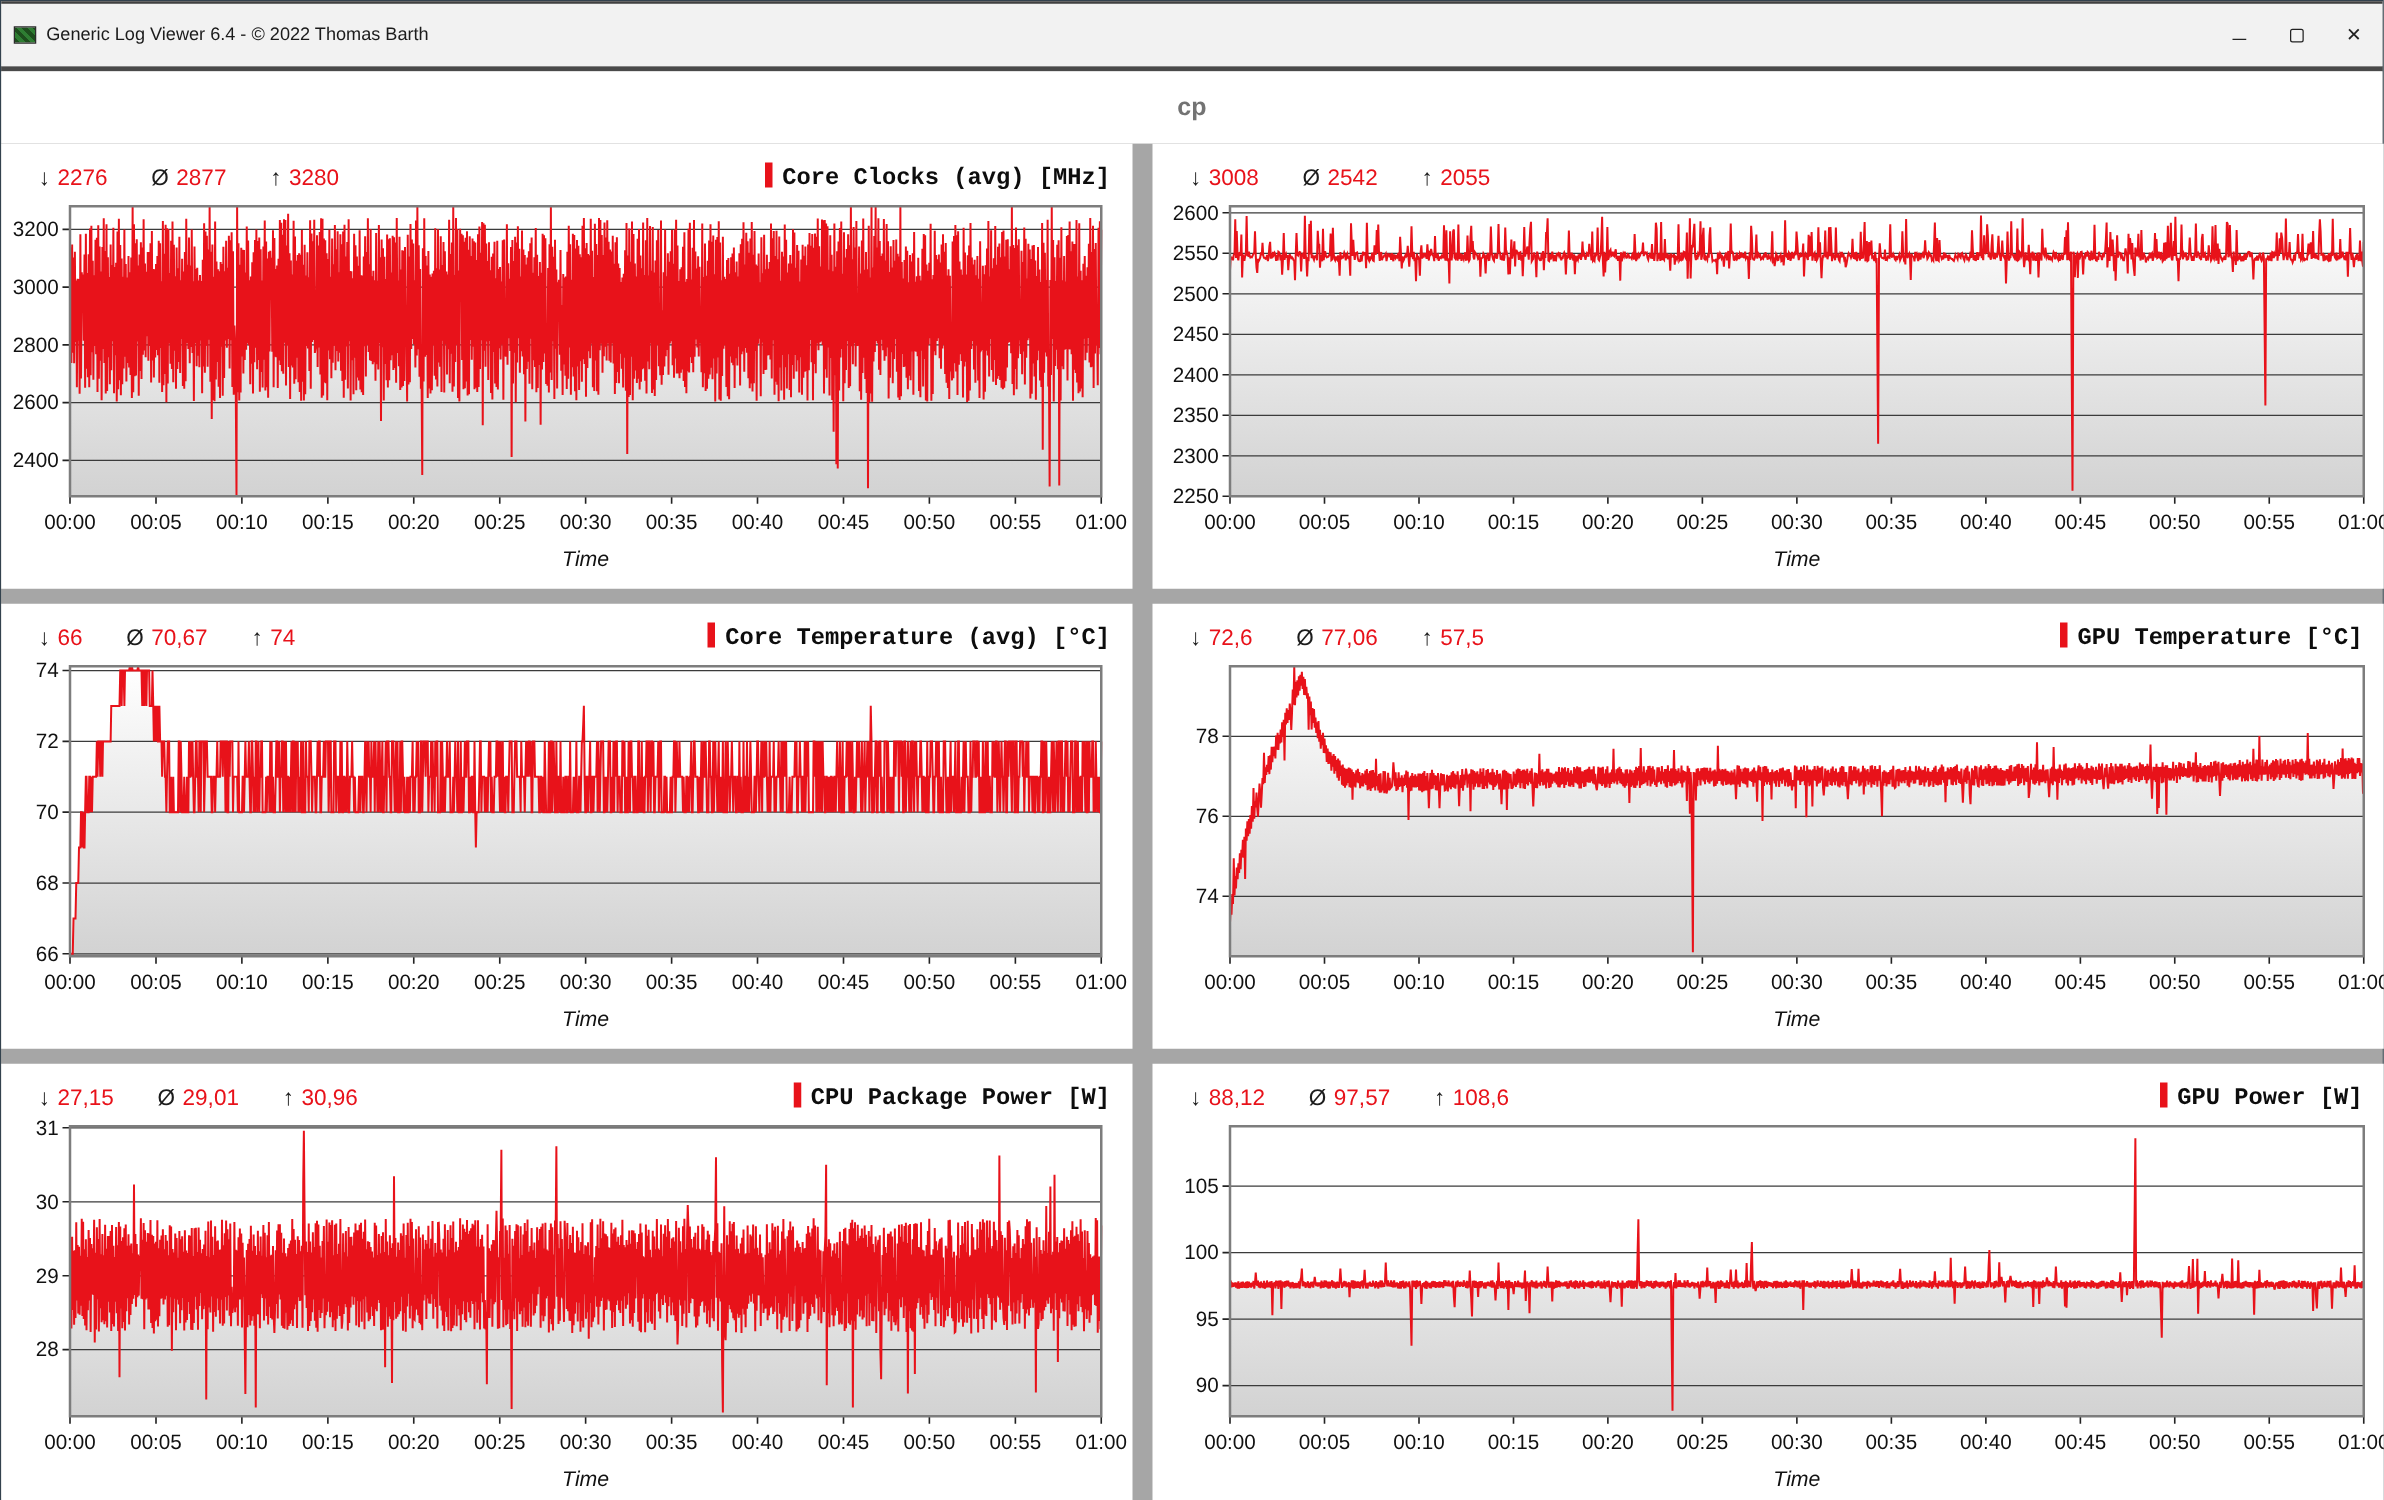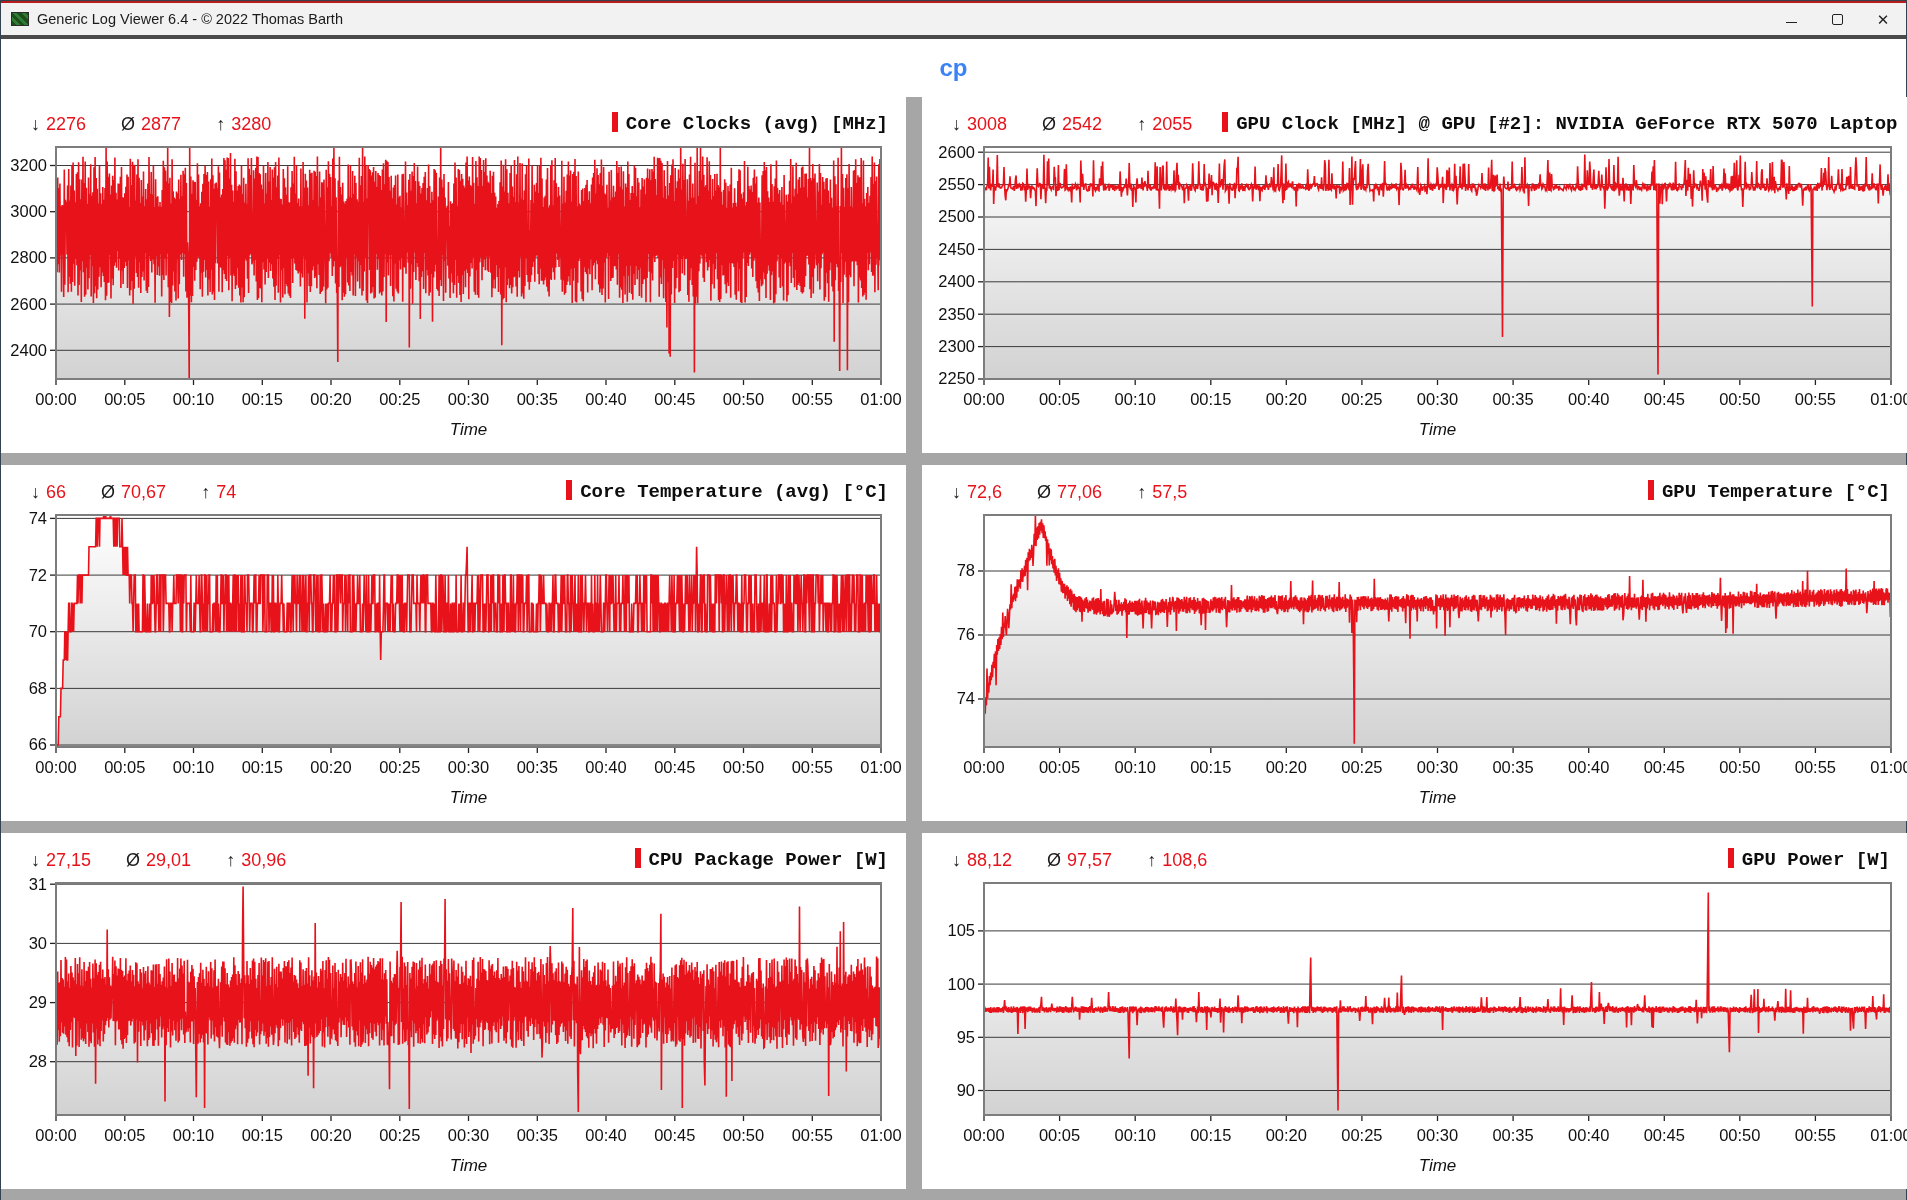--- a/index.html
+++ b/index.html
@@ -1,38 +1,38 @@
 <!DOCTYPE html>
 <html style="--red: #e8121a;"><head>
 <meta charset="utf-8">
 <style>
   * { margin:0; padding:0; box-sizing:border-box; }
   html,body { width:1907px; height:1200px; overflow:hidden; background:#a6a6a6;
               font-family:"Liberation Sans","DejaVu Sans",sans-serif; }
   .window { width:1907px; height:1200px; border:1px solid #33424e; display:flex; flex-direction:column; }
 
   
-  .titlebar { height:34px; background:#f2f2f2; border-top:2px solid #b91c1c;
+  .titlebar { height:52px; background:#f2f2f2; border-top:2px solid #404040;
               display:flex; align-items:center; position:relative; flex:0 0 auto; }
   .app-icon { width:18px; height:14px; margin:0 8px 0 10px; border:1px solid #2b2b2b;
               background:repeating-linear-gradient(45deg,#1d4d1d 0 3px,#2e7d32 3px 6px); }
   .wtitle { font-size:14.5px; color:#1b1b1b; }
   .wcontrols { position:absolute; right:0; top:0; height:100%; display:flex; }
   .wbtn { width:46px; height:100%; background:transparent; border:none; display:flex;
           align-items:center; justify-content:center; cursor:default; }
   .glyph-min { width:11px; border-bottom:1.4px solid #222; margin-top:6px; display:inline-block; }
   .glyph-max { width:11px; height:11px; border:1.4px solid #222; border-radius:2px; display:inline-block; }
   .glyph-close { font-size:15px; color:#222; line-height:1; }
 
   .titlebar-sep { height:4px; background:#4a4a4a; flex:0 0 auto; }
 
   
   .header-band { height:58px; background:#ffffff; display:flex; align-items:center;
                  justify-content:center; flex:0 0 auto; }
-  .page-title { font-size:24px; font-weight:bold; color:#3b82f6; }
+  .page-title { font-size:20px; font-weight:bold; color:#737373; }
 
   
   .grid { flex:1 1 auto; display:grid; grid-template-columns:905px 986px;
           grid-template-rows:356px 356px 356px; column-gap:16px; row-gap:12px;
           padding-bottom:12px; background:#a6a6a6; }
   .panel { background:#ffffff; overflow:hidden; }
   .panel-head { display:flex; justify-content:space-between; align-items:flex-end;
                 padding:16px 18px 0 30px; height:38px; }
   .stats { font-size:18px; white-space:nowrap; }
   .stat { margin-right:30px; }
@@ -139,21 +139,20 @@
         </div>
     </section>
 
     <section class="panel">
       <div class="panel-head">
         <div class="stats">
           <span class="stat"><span class="sym">↓</span><span class="val">3008</span></span>
           <span class="stat"><span class="sym">Ø</span><span class="val">2542</span></span>
           <span class="stat"><span class="sym">↑</span><span class="val">2055</span></span>
         </div>
-        <h2 class="ctitle"><span class="bar"></span><span>GPU Clock [MHz] @ GPU [#2]: NVIDIA GeForce RTX 5070 Laptop</span></h2>
       </div>
       <div class="chart">
           <svg width="986" height="308" viewBox="0 0 986 308">
             <defs>
               <linearGradient id="grad1" gradientUnits="userSpaceOnUse" x1="0" y1="10" x2="0" y2="242">
                 <stop offset="0" stop-color="#ffffff"></stop>
                 <stop offset="1" stop-color="#d2d2d2"></stop>
               </linearGradient>
             </defs>
             <path d="M62,242L62.0,61.1L62.6,50.2L63.2,51.8L63.8,51.3L64.4,53.2L65.0,48.9L65.6,48.7L66.2,20.5L66.8,51.4L67.4,29.8L68.1,50.6L68.7,53.3L69.3,47.7L69.9,47.2L70.5,49.7L71.1,32.6L71.7,66.9L72.3,49.2L72.9,50.2L73.5,53.6L74.1,49.8L74.7,47.1L75.3,17.9L75.9,49.4L76.5,49.7L77.1,46.4L77.7,49.5L78.3,51.0L78.9,50.6L79.5,50.8L80.2,49.2L80.8,48.1L81.4,47.3L82.0,30.0L82.6,49.3L83.2,59.2L83.8,63.3L84.4,52.0L85.0,53.7L85.6,52.4L86.2,50.9L86.8,46.9L87.4,49.2L88.0,39.2L88.6,49.5L89.2,51.2L89.8,51.3L90.4,52.0L91.0,51.7L91.6,49.0L92.3,53.8L92.9,50.6L93.5,42.0L94.1,38.5L94.7,51.9L95.3,49.1L95.9,50.0L96.5,46.6L97.1,48.8L97.7,47.3L98.3,48.6L98.9,53.7L99.5,49.2L100.1,53.4L100.7,46.3L101.3,46.8L101.9,48.8L102.5,53.3L103.1,48.6L103.7,64.7L104.4,52.2L105.0,31.5L105.6,52.8L106.2,49.9L106.8,48.4L107.4,51.2L108.0,49.1L108.6,61.2L109.2,52.7L109.8,48.4L110.4,50.1L111.0,51.5L111.6,50.7L112.2,51.5L112.8,53.0L113.4,53.8L114.0,69.1L114.6,48.4L115.2,31.4L115.9,48.9L116.5,49.5L117.1,47.5L117.7,46.6L118.3,46.9L118.9,62.2L119.5,49.0L120.1,49.1L120.7,47.3L121.3,52.2L121.9,17.7L122.5,48.6L123.1,52.6L123.7,66.2L124.3,52.1L124.9,52.6L125.5,24.2L126.1,48.5L126.7,21.6L127.3,51.5L128.0,48.7L128.6,51.4L129.2,52.9L129.8,50.2L130.4,50.4L131.0,49.5L131.6,53.2L132.2,29.7L132.8,40.1L133.4,40.8L134.0,59.2L134.6,48.7L135.2,51.6L135.8,53.9L136.4,28.1L137.0,53.1L137.6,46.5L138.2,46.7L138.8,50.1L139.4,50.9L140.1,50.3L140.7,50.4L141.3,49.1L141.9,49.2L142.5,31.9L143.1,53.1L143.7,52.6L144.3,27.2L144.9,47.8L145.5,51.9L146.1,53.1L146.7,50.1L147.3,52.5L147.9,53.2L148.5,49.4L149.1,53.8L149.7,65.5L150.3,46.6L150.9,52.5L151.6,49.6L152.2,51.8L152.8,49.3L153.4,47.0L154.0,48.6L154.6,53.3L155.2,49.9L155.8,48.2L156.4,51.1L157.0,50.7L157.6,52.9L158.2,65.5L158.8,23.6L159.4,39.2L160.0,49.8L160.6,36.8L161.2,47.7L161.8,53.0L162.4,47.4L163.0,47.3L163.7,47.0L164.3,51.9L164.9,53.6L165.5,54.0L166.1,53.9L166.7,48.9L167.3,54.0L167.9,49.3L168.5,46.3L169.1,48.7L169.7,48.4L170.3,46.9L170.9,59.5L171.5,23.3L172.1,48.8L172.7,52.3L173.3,53.6L173.9,50.1L174.5,52.3L175.1,51.2L175.8,47.1L176.4,53.4L177.0,53.8L177.6,41.2L178.2,48.2L178.8,48.0L179.4,29.0L180.0,47.5L180.6,24.6L181.2,46.7L181.8,53.7L182.4,48.9L183.0,46.6L183.6,53.2L184.2,51.0L184.8,50.8L185.4,49.3L186.0,49.2L186.6,48.1L187.2,53.9L187.9,49.9L188.5,48.3L189.1,48.6L189.7,50.8L190.3,48.0L190.9,53.0L191.5,47.5L192.1,51.0L192.7,54.0L193.3,49.2L193.9,49.3L194.5,51.4L195.1,50.2L195.7,50.9L196.3,48.5L196.9,47.9L197.5,53.9L198.1,34.4L198.7,46.7L199.4,59.8L200.0,50.1L200.6,53.9L201.2,52.7L201.8,50.4L202.4,49.0L203.0,50.2L203.6,49.3L204.2,41.6L204.8,50.8L205.4,58.4L206.0,48.8L206.6,49.3L207.2,26.0L207.8,47.3L208.4,52.4L209.0,46.5L209.6,54.0L210.2,51.1L210.8,70.0L211.5,48.0L212.1,51.8L212.7,51.0L213.3,52.7L213.9,65.5L214.5,47.0L215.1,41.3L215.7,51.9L216.3,47.4L216.9,51.0L217.5,48.0L218.1,48.0L218.7,49.8L219.3,52.0L219.9,40.5L220.5,49.0L221.1,53.4L221.7,47.4L222.3,48.3L222.9,44.2L223.6,48.3L224.2,49.2L224.8,50.1L225.4,53.9L226.0,33.8L226.6,51.2L227.2,47.7L227.8,50.7L228.4,49.5L229.0,53.6L229.6,51.2L230.2,50.6L230.8,51.3L231.4,49.8L232.0,51.0L232.6,51.0L233.2,25.2L233.8,49.7L234.4,53.4L235.1,29.2L235.7,52.9L236.3,53.4L236.9,51.7L237.5,71.8L238.1,30.1L238.7,46.5L239.3,53.3L239.9,47.2L240.5,30.0L241.1,28.6L241.7,51.1L242.3,51.9L242.9,47.4L243.5,50.2L244.1,53.5L244.7,24.6L245.3,52.3L245.9,49.7L246.5,47.7L247.2,53.8L247.8,48.5L248.4,50.6L249.0,52.4L249.6,49.7L250.2,46.8L250.8,52.8L251.4,52.7L252.0,33.4L252.6,50.6L253.2,53.8L253.8,52.6L254.4,35.1L255.0,25.7L255.6,46.8L256.2,37.9L256.8,50.6L257.4,52.6L258.0,46.9L258.6,47.9L259.3,48.4L259.9,49.9L260.5,52.2L261.1,51.5L261.7,47.6L262.3,66.3L262.9,51.5L263.5,51.4L264.1,51.0L264.7,47.9L265.3,49.1L265.9,52.4L266.5,63.7L267.1,48.7L267.7,52.3L268.3,47.3L268.9,53.1L269.5,53.0L270.1,48.2L270.7,26.2L271.4,47.2L272.0,50.6L272.6,52.6L273.2,53.6L273.8,47.9L274.4,51.6L275.0,49.9L275.6,52.0L276.2,46.9L276.8,24.3L277.4,46.6L278.0,46.9L278.6,52.8L279.2,51.3L279.8,53.2L280.4,47.2L281.0,53.6L281.6,50.7L282.2,27.1L282.9,48.8L283.5,47.5L284.1,50.2L284.7,64.6L285.3,50.8L285.9,64.4L286.5,49.7L287.1,36.6L287.7,51.9L288.3,49.1L288.9,46.3L289.5,38.0L290.1,58.2L290.7,44.7L291.3,48.3L291.9,46.5L292.5,47.6L293.1,52.9L293.7,47.2L294.3,46.8L295.0,53.6L295.6,48.6L296.2,65.9L296.8,50.7L297.4,26.6L298.0,50.2L298.6,47.9L299.2,47.0L299.8,42.2L300.4,46.7L301.0,52.7L301.6,38.6L302.2,28.1L302.8,22.4L303.4,54.0L304.0,52.9L304.6,52.3L305.2,47.1L305.8,48.8L306.4,50.7L307.1,66.8L307.7,46.3L308.3,48.9L308.9,50.7L309.5,52.6L310.1,53.2L310.7,53.1L311.3,47.2L311.9,52.5L312.5,45.8L313.1,61.2L313.7,47.8L314.3,51.4L314.9,30.7L315.5,32.1L316.1,19.7L316.7,53.4L317.3,53.9L317.9,48.3L318.5,52.5L319.2,50.6L319.8,46.3L320.4,50.5L321.0,54.0L321.6,49.0L322.2,53.2L322.8,53.4L323.4,48.5L324.0,49.0L324.6,47.8L325.2,49.6L325.8,47.0L326.4,49.7L327.0,53.2L327.6,51.4L328.2,51.4L328.8,48.4L329.4,47.0L330.0,48.7L330.7,64.5L331.3,50.2L331.9,51.3L332.5,50.6L333.1,29.4L333.7,50.5L334.3,52.7L334.9,47.8L335.5,47.8L336.1,51.1L336.7,53.3L337.3,48.4L337.9,64.3L338.5,49.6L339.1,53.0L339.7,51.6L340.3,52.9L340.9,48.5L341.5,51.9L342.1,48.2L342.8,52.8L343.4,49.6L344.0,38.3L344.6,50.2L345.2,47.7L345.8,49.8L346.4,52.8L347.0,49.7L347.6,47.5L348.2,48.2L348.8,50.4L349.4,40.0L350.0,46.3L350.6,47.3L351.2,53.3L351.8,30.3L352.4,53.6L353.0,52.8L353.6,53.7L354.2,47.1L354.9,49.0L355.5,47.9L356.1,27.1L356.7,52.4L357.3,53.3L357.9,50.8L358.5,49.1L359.1,36.0L359.7,18.4L360.3,53.6L360.9,66.2L361.5,46.4L362.1,63.0L362.7,48.2L363.3,54.0L363.9,26.6L364.5,52.7L365.1,50.9L365.7,46.0L366.4,44.8L367.0,49.9L367.6,49.4L368.2,46.3L368.8,49.4L369.4,50.0L370.0,46.7L370.6,44.4L371.2,52.3L371.8,49.8L372.4,53.6L373.0,51.3L373.6,49.7L374.2,69.5L374.8,46.9L375.4,54.1L376.0,51.0L376.6,48.2L377.2,49.9L377.8,46.4L378.5,49.9L379.1,51.2L379.7,51.0L380.3,48.4L380.9,48.8L381.5,51.1L382.1,50.7L382.7,50.7L383.3,51.7L383.9,48.3L384.5,47.4L385.1,52.8L385.7,32.3L386.3,46.3L386.9,53.9L387.5,47.7L388.1,50.3L388.7,48.5L389.3,50.7L389.9,49.7L390.6,47.6L391.2,46.7L391.8,46.9L392.4,39.1L393.0,49.9L393.6,47.5L394.2,47.0L394.8,47.8L395.4,47.2L396.0,51.1L396.6,52.7L397.2,49.4L397.8,48.4L398.4,49.5L399.0,51.7L399.6,40.3L400.2,52.1L400.8,47.9L401.4,53.7L402.0,47.9L402.7,23.2L403.3,27.8L403.9,53.9L404.5,47.5L405.1,50.0L405.7,48.6L406.3,53.8L406.9,22.7L407.5,53.2L408.1,47.5L408.7,52.1L409.3,52.9L409.9,36.2L410.5,51.4L411.1,49.9L411.7,47.6L412.3,52.5L412.9,49.2L413.5,49.2L414.2,61.5L414.8,47.8L415.4,50.3L416.0,49.8L416.6,50.3L417.2,48.2L417.8,56.8L418.4,50.1L419.0,50.6L419.6,52.4L420.2,50.0L420.8,24.5L421.4,53.4L422.0,52.3L422.6,52.9L423.2,47.0L423.8,53.3L424.4,51.7L425.0,46.4L425.6,46.7L426.3,51.0L426.9,52.1L427.5,31.1L428.1,68.0L428.7,49.6L429.3,53.8L429.9,19.6L430.5,67.8L431.1,47.7L431.7,41.8L432.3,42.0L432.9,31.9L433.5,24.0L434.1,49.9L434.7,53.1L435.3,50.7L435.9,52.4L436.5,47.8L437.1,49.0L437.7,47.3L438.4,22.0L439.0,52.8L439.6,50.1L440.2,33.9L440.8,27.3L441.4,51.8L442.0,52.5L442.6,50.3L443.2,51.5L443.8,52.9L444.4,47.8L445.0,51.1L445.6,33.6L446.2,26.8L446.8,46.6L447.4,48.5L448.0,53.9L448.6,53.1L449.2,53.3L449.8,53.2L450.5,54.0L451.1,52.1L451.7,64.4L452.3,47.1L452.9,51.8L453.5,51.3L454.1,47.7L454.7,48.8L455.3,51.7L455.9,50.2L456.5,51.3L457.1,58.4L457.7,50.6L458.3,48.8L458.9,47.1L459.5,53.4L460.1,48.6L460.7,45.8L461.3,59.7L462.0,49.0L462.6,23.9L463.2,47.6L463.8,46.4L464.4,47.2L465.0,52.8L465.6,53.0L466.2,50.8L466.8,51.8L467.4,47.1L468.0,51.6L468.6,50.5L469.2,52.2L469.8,48.0L470.4,49.5L471.0,46.9L471.6,50.9L472.2,48.6L472.8,49.2L473.4,51.6L474.1,46.3L474.7,51.6L475.3,50.2L475.9,50.3L476.5,53.3L477.1,68.1L477.7,46.6L478.3,52.9L478.9,25.7L479.5,34.8L480.1,51.3L480.7,52.5L481.3,52.7L481.9,51.1L482.5,47.5L483.1,32.7L483.7,51.8L484.3,47.1L484.9,48.1L485.5,50.2L486.2,49.4L486.8,52.6L487.4,52.1L488.0,50.8L488.6,51.7L489.2,48.1L489.8,51.1L490.4,46.7L491.0,49.8L491.6,50.5L492.2,52.7L492.8,48.4L493.4,51.4L494.0,51.2L494.6,52.5L495.2,47.6L495.8,30.1L496.4,53.8L497.0,52.7L497.7,57.8L498.3,53.5L498.9,48.1L499.5,49.3L500.1,53.2L500.7,53.0L501.3,50.1L501.9,50.2L502.5,48.8L503.1,54.0L503.7,53.6L504.3,48.8L504.9,57.3L505.5,50.3L506.1,21.2L506.7,49.5L507.3,50.2L507.9,47.6L508.5,52.9L509.1,47.2L509.8,48.5L510.4,53.7L511.0,51.1L511.6,46.6L512.2,49.5L512.8,51.8L513.4,48.3L514.0,47.0L514.6,49.2L515.2,30.3L515.8,38.4L516.4,48.5L517.0,53.0L517.6,49.4L518.2,48.3L518.8,50.0L519.4,49.6L520.0,47.8L520.6,39.8L521.2,66.1L521.9,49.2L522.5,47.9L523.1,49.4L523.7,51.2L524.3,53.0L524.9,32.9L525.5,50.4L526.1,34.1L526.7,49.8L527.3,30.6L527.9,53.5L528.5,49.2L529.1,48.4L529.7,47.4L530.3,53.8L530.9,48.2L531.5,53.1L532.1,51.9L532.7,26.8L533.3,51.0L534.0,38.8L534.6,53.8L535.2,67.5L535.8,53.8L536.4,49.8L537.0,50.1L537.6,47.5L538.2,29.4L538.8,50.9L539.4,46.5L540.0,52.4L540.6,49.4L541.2,26.8L541.8,49.9L542.4,26.6L543.0,39.8L543.6,54.0L544.2,47.8L544.8,49.8L545.5,50.9L546.1,53.2L546.7,27.0L547.3,50.3L547.9,50.3L548.5,49.3L549.1,52.9L549.7,53.9L550.3,48.0L550.9,49.1L551.5,46.5L552.1,50.9L552.7,48.1L553.3,52.1L553.9,50.5L554.5,58.7L555.1,56.9L555.7,53.2L556.3,49.5L556.9,47.7L557.6,49.3L558.2,49.3L558.8,51.1L559.4,49.4L560.0,36.0L560.6,50.3L561.2,52.0L561.8,46.9L562.4,52.8L563.0,46.4L563.6,53.9L564.2,48.2L564.8,51.4L565.4,48.8L566.0,53.4L566.6,30.4L567.2,52.1L567.8,48.9L568.4,51.7L569.0,40.9L569.7,22.7L570.3,53.9L570.9,52.0L571.5,37.8L572.1,53.8L572.7,53.3L573.3,38.6L573.9,48.6L574.5,47.8L575.1,37.5L575.7,50.8L576.3,50.2L576.9,52.3L577.5,53.8L578.1,46.5L578.7,52.8L579.3,51.5L579.9,124.0L580.5,199.9L581.2,51.7L581.8,39.6L582.4,47.6L583.0,50.4L583.6,51.3L584.2,51.4L584.8,51.8L585.4,51.5L586.0,44.6L586.6,53.7L587.2,50.4L587.8,52.2L588.4,50.3L589.0,51.0L589.6,51.2L590.2,24.5L590.8,49.7L591.4,50.5L592.0,50.3L592.6,48.2L593.3,49.8L593.9,52.4L594.5,53.1L595.1,49.7L595.7,53.0L596.3,50.4L596.9,50.0L597.5,48.6L598.1,53.1L598.7,51.6L599.3,50.5L599.9,30.0L600.5,47.8L601.1,52.4L601.7,51.1L602.3,56.5L602.9,20.2L603.5,50.4L604.1,50.8L604.7,49.6L605.4,48.0L606.0,51.7L606.6,68.9L607.2,48.0L607.8,49.7L608.4,50.3L609.0,50.4L609.6,54.1L610.2,46.5L610.8,49.6L611.4,48.3L612.0,51.5L612.6,53.9L613.2,47.3L613.8,50.0L614.4,52.6L615.0,49.0L615.6,49.4L616.2,48.0L616.8,51.5L617.5,49.3L618.1,37.3L618.7,48.0L619.3,47.7L619.9,52.1L620.5,51.1L621.1,46.9L621.7,47.8L622.3,49.7L622.9,49.5L623.5,53.2L624.1,52.2L624.7,53.3L625.3,40.2L625.9,23.1L626.5,51.1L627.1,53.9L627.7,35.5L628.3,52.8L629.0,53.6L629.6,37.0L630.2,49.3L630.8,50.0L631.4,52.0L632.0,50.8L632.6,52.5L633.2,47.7L633.8,47.9L634.4,51.4L635.0,49.4L635.6,50.2L636.2,49.9L636.8,53.7L637.4,48.8L638.0,51.2L638.6,51.5L639.2,52.1L639.8,52.1L640.4,53.1L641.1,53.7L641.7,51.6L642.3,49.0L642.9,50.7L643.5,50.8L644.1,52.2L644.7,48.1L645.3,48.7L645.9,50.4L646.5,51.2L647.1,47.9L647.7,47.4L648.3,49.8L648.9,52.0L649.5,53.3L650.1,50.0L650.7,48.6L651.3,49.6L651.9,53.3L652.5,50.5L653.2,52.9L653.8,51.4L654.4,46.3L655.0,51.4L655.6,29.2L656.2,43.8L656.8,52.3L657.4,52.6L658.0,48.9L658.6,53.8L659.2,51.6L659.8,46.7L660.4,52.9L661.0,49.2L661.6,47.1L662.2,49.9L662.8,17.4L663.4,50.6L664.0,50.5L664.6,53.1L665.3,33.3L665.9,46.7L666.5,47.5L667.1,46.8L667.7,24.5L668.3,33.7L668.9,50.7L669.5,48.6L670.1,50.8L670.7,52.7L671.3,40.9L671.9,32.5L672.5,50.3L673.1,52.2L673.7,49.2L674.3,50.6L674.9,47.6L675.5,51.0L676.1,46.4L676.8,33.7L677.4,48.0L678.0,49.9L678.6,53.7L679.2,47.7L679.8,37.5L680.4,49.4L681.0,50.3L681.6,51.5L682.2,48.8L682.8,71.7L683.4,53.6L684.0,30.3L684.6,47.8L685.2,53.5L685.8,51.1L686.4,50.7L687.0,22.1L687.6,48.6L688.2,48.5L688.9,50.3L689.5,51.4L690.1,48.3L690.7,52.0L691.3,53.7L691.9,27.9L692.5,53.2L693.1,52.6L693.7,46.5L694.3,47.3L694.9,50.5L695.5,48.9L696.1,19.7L696.7,49.9L697.3,58.7L697.9,53.0L698.5,46.9L699.1,53.2L699.7,51.0L700.3,52.0L701.0,40.8L701.6,51.2L702.2,64.4L702.8,47.5L703.4,51.0L704.0,46.3L704.6,53.5L705.2,47.4L705.8,50.2L706.4,53.0L707.0,52.9L707.6,48.2L708.2,47.9L708.8,66.9L709.4,51.1L710.0,48.6L710.6,49.7L711.2,53.4L711.8,28.0L712.5,46.7L713.1,48.6L713.7,49.9L714.3,43.1L714.9,47.7L715.5,51.0L716.1,49.3L716.7,49.5L717.3,53.0L717.9,49.6L718.5,52.1L719.1,51.4L719.7,52.8L720.3,49.6L720.9,46.6L721.5,47.6L722.1,52.5L722.7,46.6L723.3,50.0L723.9,51.5L724.6,52.8L725.2,47.9L725.8,53.7L726.4,50.9L727.0,49.4L727.6,51.4L728.2,53.0L728.8,47.3L729.4,48.9L730.0,34.6L730.6,48.5L731.2,29.3L731.8,53.2L732.4,22.9L733.0,51.9L733.6,52.6L734.2,48.4L734.8,46.4L735.4,145.6L736.0,237.5L736.7,46.5L737.3,48.2L737.9,66.7L738.5,50.5L739.1,49.2L739.7,48.1L740.3,67.3L740.9,47.4L741.5,52.6L742.1,50.7L742.7,46.7L743.3,46.5L743.9,50.6L744.5,64.5L745.1,51.3L745.7,49.3L746.3,50.5L746.9,46.7L747.5,50.3L748.1,46.6L748.8,47.4L749.4,52.5L750.0,52.8L750.6,49.8L751.2,45.6L751.8,53.1L752.4,48.5L753.0,52.3L753.6,24.8L754.2,48.7L754.8,53.3L755.4,53.6L756.0,50.1L756.6,53.0L757.2,46.4L757.8,48.9L758.4,49.8L759.0,50.2L759.6,53.1L760.3,47.6L760.9,50.8L761.5,47.3L762.1,46.5L762.7,36.7L763.3,23.0L763.9,59.0L764.5,49.8L765.1,42.8L765.7,53.8L766.3,30.7L766.9,47.6L767.5,49.7L768.1,36.7L768.7,46.5L769.3,62.0L769.9,48.7L770.5,69.6L771.1,52.5L771.7,33.2L772.4,51.1L773.0,47.1L773.6,47.0L774.2,47.4L774.8,50.6L775.4,49.1L776.0,51.6L776.6,53.2L777.2,53.2L777.8,49.1L778.4,43.7L779.0,47.8L779.6,49.4L780.2,63.8L780.8,32.1L781.4,48.5L782.0,35.5L782.6,41.7L783.2,52.6L783.8,39.4L784.5,54.0L785.1,60.1L785.7,65.7L786.3,43.1L786.9,46.5L787.5,49.9L788.1,48.0L788.7,32.1L789.3,49.4L789.9,48.7L790.5,53.4L791.1,29.1L791.7,48.7L792.3,52.7L792.9,47.1L793.5,49.2L794.1,50.2L794.7,55.0L795.3,52.5L795.9,51.3L796.6,52.4L797.2,50.5L797.8,47.2L798.4,51.6L799.0,48.5L799.6,47.6L800.2,53.7L800.8,50.7L801.4,47.3L802.0,31.5L802.6,51.2L803.2,36.2L803.8,51.4L804.4,50.9L805.0,46.3L805.6,50.5L806.2,51.4L806.8,46.6L807.4,49.6L808.1,54.0L808.7,53.1L809.3,39.2L809.9,53.6L810.5,38.8L811.1,52.3L811.7,48.2L812.3,25.7L812.9,50.4L813.5,50.3L814.1,45.4L814.7,23.2L815.3,51.9L815.9,53.4L816.5,46.9L817.1,37.8L817.7,49.8L818.3,18.5L818.9,48.0L819.5,52.6L820.2,52.3L820.8,69.9L821.4,52.4L822.0,52.3L822.6,49.2L823.2,24.7L823.8,48.0L824.4,52.4L825.0,47.5L825.6,48.7L826.2,50.6L826.8,47.0L827.4,53.4L828.0,51.1L828.6,51.6L829.2,48.0L829.8,35.1L830.4,46.3L831.0,50.5L831.6,53.7L832.3,49.7L832.9,53.7L833.5,48.8L834.1,49.2L834.7,23.9L835.3,51.3L835.9,48.2L836.5,47.1L837.1,48.4L837.7,51.3L838.3,51.6L838.9,53.0L839.5,35.6L840.1,32.2L840.7,51.2L841.3,48.4L841.9,47.6L842.5,50.8L843.1,53.7L843.8,50.9L844.4,51.7L845.0,41.2L845.6,49.0L846.2,50.1L846.8,53.4L847.4,52.2L848.0,26.0L848.6,50.6L849.2,52.0L849.8,47.7L850.4,25.1L851.0,53.5L851.6,47.2L852.2,39.9L852.8,56.1L853.4,44.1L854.0,48.5L854.6,50.3L855.2,52.3L855.9,53.5L856.5,51.8L857.1,52.0L857.7,49.5L858.3,53.0L858.9,48.1L859.5,22.7L860.1,24.0L860.7,50.7L861.3,49.4L861.9,25.0L862.5,45.6L863.1,50.7L863.7,52.0L864.3,62.5L864.9,46.3L865.5,53.7L866.1,49.9L866.7,57.0L867.3,29.0L868.0,53.9L868.6,50.3L869.2,52.8L869.8,48.0L870.4,50.1L871.0,54.1L871.6,50.8L872.2,50.5L872.8,54.0L873.4,49.1L874.0,48.7L874.6,52.9L875.2,49.3L875.8,49.8L876.4,46.8L877.0,46.4L877.6,46.6L878.2,50.7L878.8,47.5L879.4,47.5L880.1,54.1L880.7,68.6L881.3,53.9L881.9,52.0L882.5,51.5L883.1,53.4L883.7,49.6L884.3,53.3L884.9,51.0L885.5,48.8L886.1,47.3L886.7,52.2L887.3,53.6L887.9,52.1L888.5,47.0L889.1,50.9L889.7,109.0L890.3,169.4L890.9,52.3L891.6,52.3L892.2,50.6L892.8,52.0L893.4,49.6L894.0,53.4L894.6,47.0L895.2,54.0L895.8,46.6L896.4,47.0L897.0,51.5L897.6,47.9L898.2,49.3L898.8,48.8L899.4,31.1L900.0,53.6L900.6,46.5L901.2,49.8L901.8,35.7L902.4,47.6L903.0,31.1L903.7,35.3L904.3,47.2L904.9,53.1L905.5,47.6L906.1,49.7L906.7,19.9L907.3,50.8L907.9,53.0L908.5,48.5L909.1,49.3L909.7,38.7L910.3,51.3L910.9,52.8L911.5,52.9L912.1,54.9L912.7,53.0L913.3,48.7L913.9,53.5L914.5,47.4L915.1,47.1L915.8,46.6L916.4,32.3L917.0,46.8L917.6,51.8L918.2,46.7L918.8,52.8L919.4,51.7L920.0,32.1L920.6,52.7L921.2,51.7L921.8,53.0L922.4,52.4L923.0,52.1L923.6,52.4L924.2,47.5L924.8,39.9L925.4,47.5L926.0,46.6L926.6,38.9L927.3,52.1L927.9,49.7L928.5,29.9L929.1,51.3L929.7,47.7L930.3,51.9L930.9,49.2L931.5,50.1L932.1,51.9L932.7,52.2L933.3,33.5L933.9,20.4L934.5,30.5L935.1,48.8L935.7,48.6L936.3,48.2L936.9,53.9L937.5,48.5L938.1,53.3L938.7,50.4L939.4,49.9L940.0,52.6L940.6,53.3L941.2,47.5L941.8,53.6L942.4,53.4L943.0,48.5L943.6,49.7L944.2,20.1L944.8,48.4L945.4,48.7L946.0,51.0L946.6,51.9L947.2,47.1L947.8,53.3L948.4,49.4L949.0,51.1L949.6,52.3L950.2,36.2L950.8,51.3L951.5,49.1L952.1,46.4L952.7,49.9L953.3,51.6L953.9,50.6L954.5,53.3L955.1,47.2L955.7,47.2L956.3,66.4L956.9,47.4L957.5,46.5L958.1,27.4L958.7,48.1L959.3,52.9L959.9,47.2L960.5,51.9L961.1,58.7L961.7,52.7L962.3,51.0L962.9,52.8L963.6,48.2L964.2,50.4L964.8,53.1L965.4,52.9L966.0,37.4L966.6,54.0L967.2,46.3L967.8,54.0L968.4,58.3L969.0,38.6L969,242Z" fill="url(#grad1)"></path>

